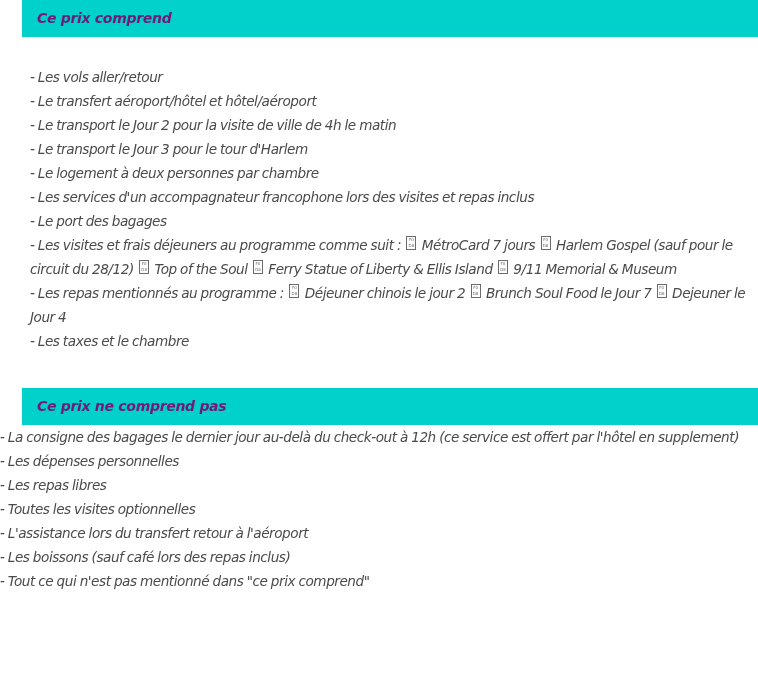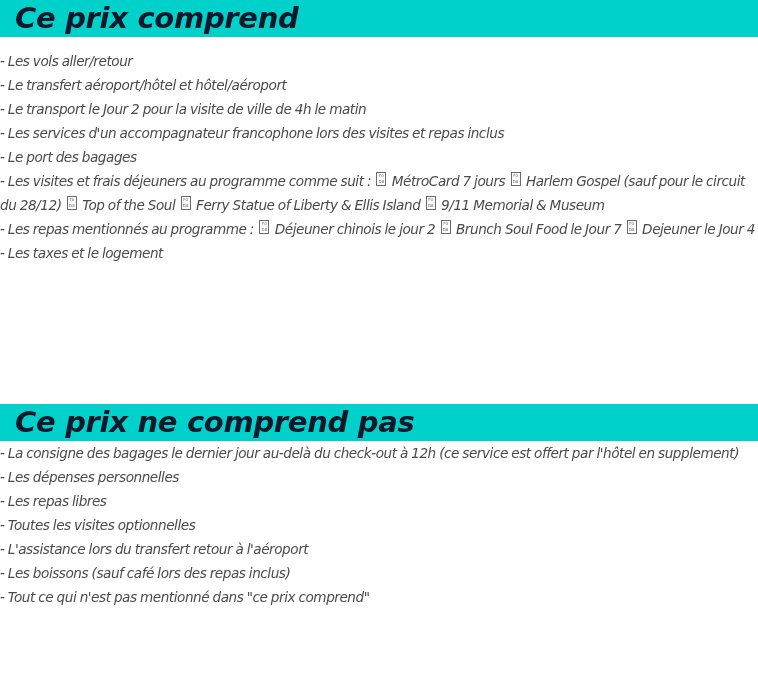--- a/index.html
+++ b/index.html
@@ -1,43 +1,45 @@
 <!DOCTYPE html>
 <html><head>
 <meta charset="utf-8">
 <style>
   html, body { margin: 0; padding: 0; background: #ffffff; }
   body { width: 758px; height: 676px; overflow: hidden; position: relative;
          font-family: "DejaVu Sans", "Liberation Sans", sans-serif; }
   .section { position: absolute; left: 0; width: 758px; }
   .hdr { background: #00d1cb; height: 37px; box-sizing: border-box;
-         padding-left: 15px; color: #0f172a; font-style: italic; font-weight: bold;
-         font-size: 29px; line-height: 37px; letter-spacing: -0.3px; }
+         padding-left: 15px; color: #701a75; font-style: italic; font-weight: bold;
+         font-size: 14px; line-height: 37px; letter-spacing: -0.3px; margin-left: 22px; }
   .list { margin: 0; padding: 0; list-style: none; }
   .list li { font-style: italic; font-size: 13.6px; line-height: 24px;
              color: #4a4a4a; letter-spacing: -0.45px; white-space: normal;
              word-spacing: -0.5px; }
   #s1 { top: 0; }
-  #s1 .list { margin-top: 12px; }
-  #s2 { top: 404px; }
+  #s1 .list { margin-top: 28px; padding-left: 30px; }
+  #s2 { top: 388px; }
   #s2 .list { margin-top: 0; }
   .tofu { display: inline-block; width: 8px; height: 12px; border: 1px solid #6a6a6a;
           font-size: 4px; line-height: 6px; font-style: normal; text-align: center;
           vertical-align: 0px; margin: 0 2px; color: #6a6a6a; letter-spacing: 0;
           box-sizing: content-box; overflow: hidden; }
 </style>
 </head>
 <body>
 
 <div class="section" id="s1">
   <div class="hdr">Ce prix comprend</div>
   <ul class="list">
     <li>- Les vols aller/retour</li>
     <li>- Le transfert aéroport/hôtel et hôtel/aéroport</li>
     <li>- Le transport le Jour 2 pour la visite de ville de 4h le matin</li>
+    <li>- Le transport le Jour 3 pour le tour d'Harlem</li>
+    <li>- Le logement à deux personnes par chambre</li>
     <li>- Les services d'un accompagnateur francophone lors des visites et repas inclus</li>
     <li>- Le port des bagages</li>
     <li>
       <span>- Les visites et frais déjeuners au programme comme suit :</span>
       <span class="tofu">F0<br>D8</span>
       <span>MétroCard 7 jours</span>
       <span class="tofu">F0<br>D8</span>
       <span>Harlem Gospel (sauf pour le circuit du 28/12)</span>
       <span class="tofu">F0<br>D8</span>
       <span>Top of the Soul</span>
@@ -48,21 +50,21 @@
     </li>
     <li>
       <span>- Les repas mentionnés au programme :</span>
       <span class="tofu">F0<br>D8</span>
       <span>Déjeuner chinois le jour 2</span>
       <span class="tofu">F0<br>D8</span>
       <span>Brunch Soul Food le Jour 7</span>
       <span class="tofu">F0<br>D8</span>
       <span>Dejeuner le Jour 4</span>
     </li>
-    <li>- Les taxes et le logement</li>
+    <li>- Les taxes et le chambre</li>
   </ul>
 </div>
 
 <div class="section" id="s2">
   <div class="hdr">Ce prix ne comprend pas</div>
   <ul class="list">
     <li>- La consigne des bagages le dernier jour au-delà du check-out à 12h (ce service est offert par l'hôtel en supplement)</li>
     <li>- Les dépenses personnelles</li>
     <li>- Les repas libres</li>
     <li>- Toutes les visites optionnelles</li>

